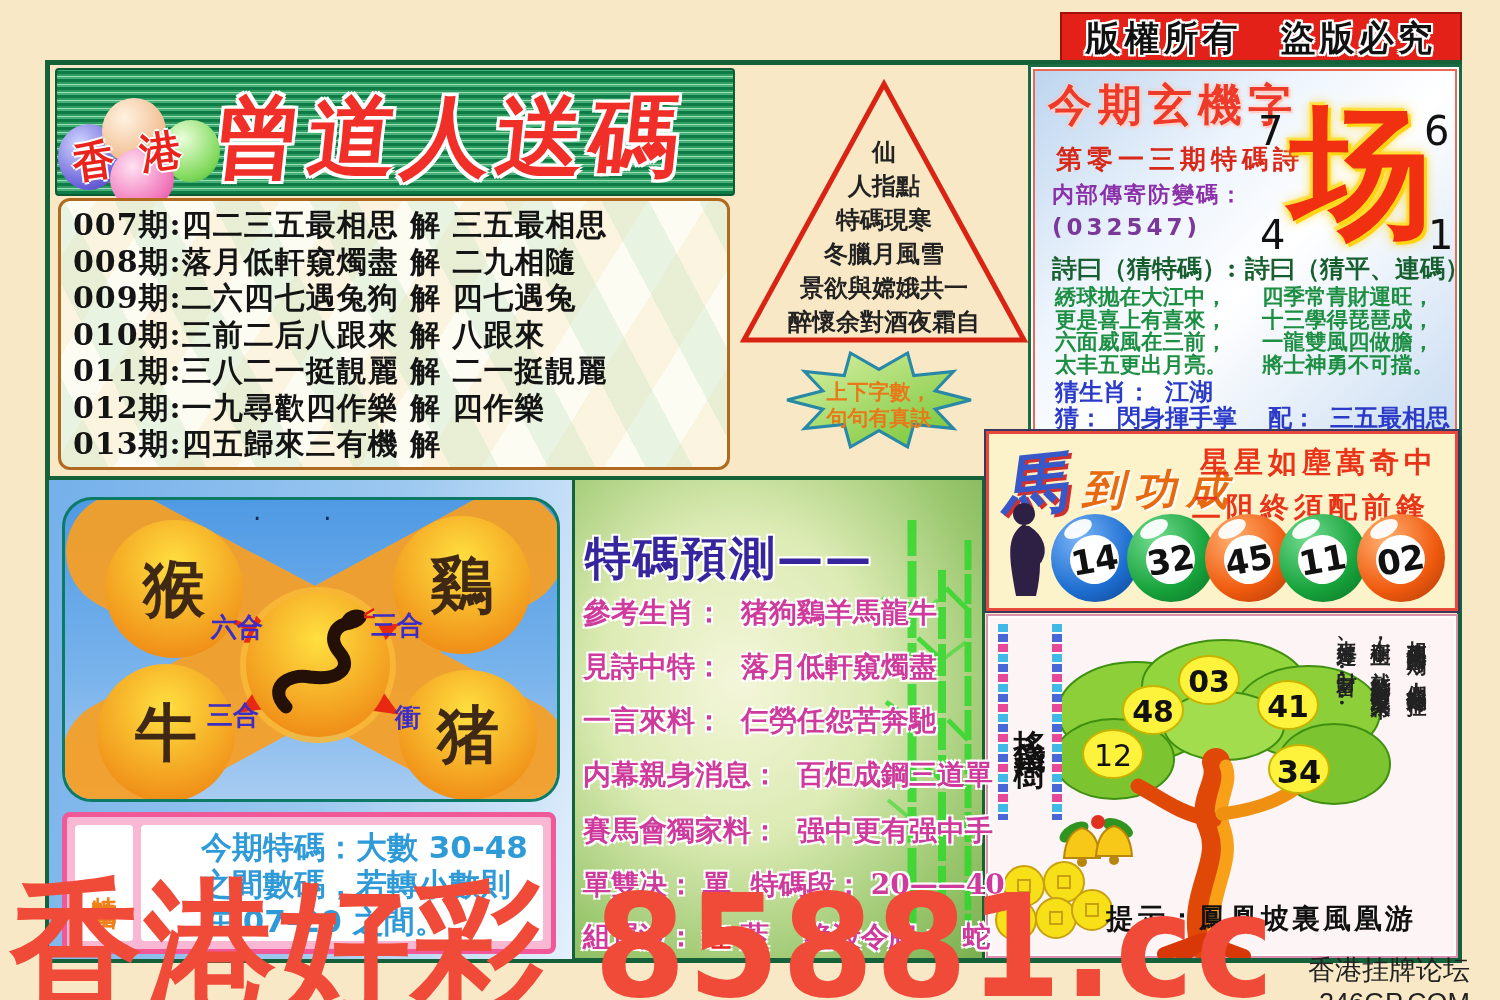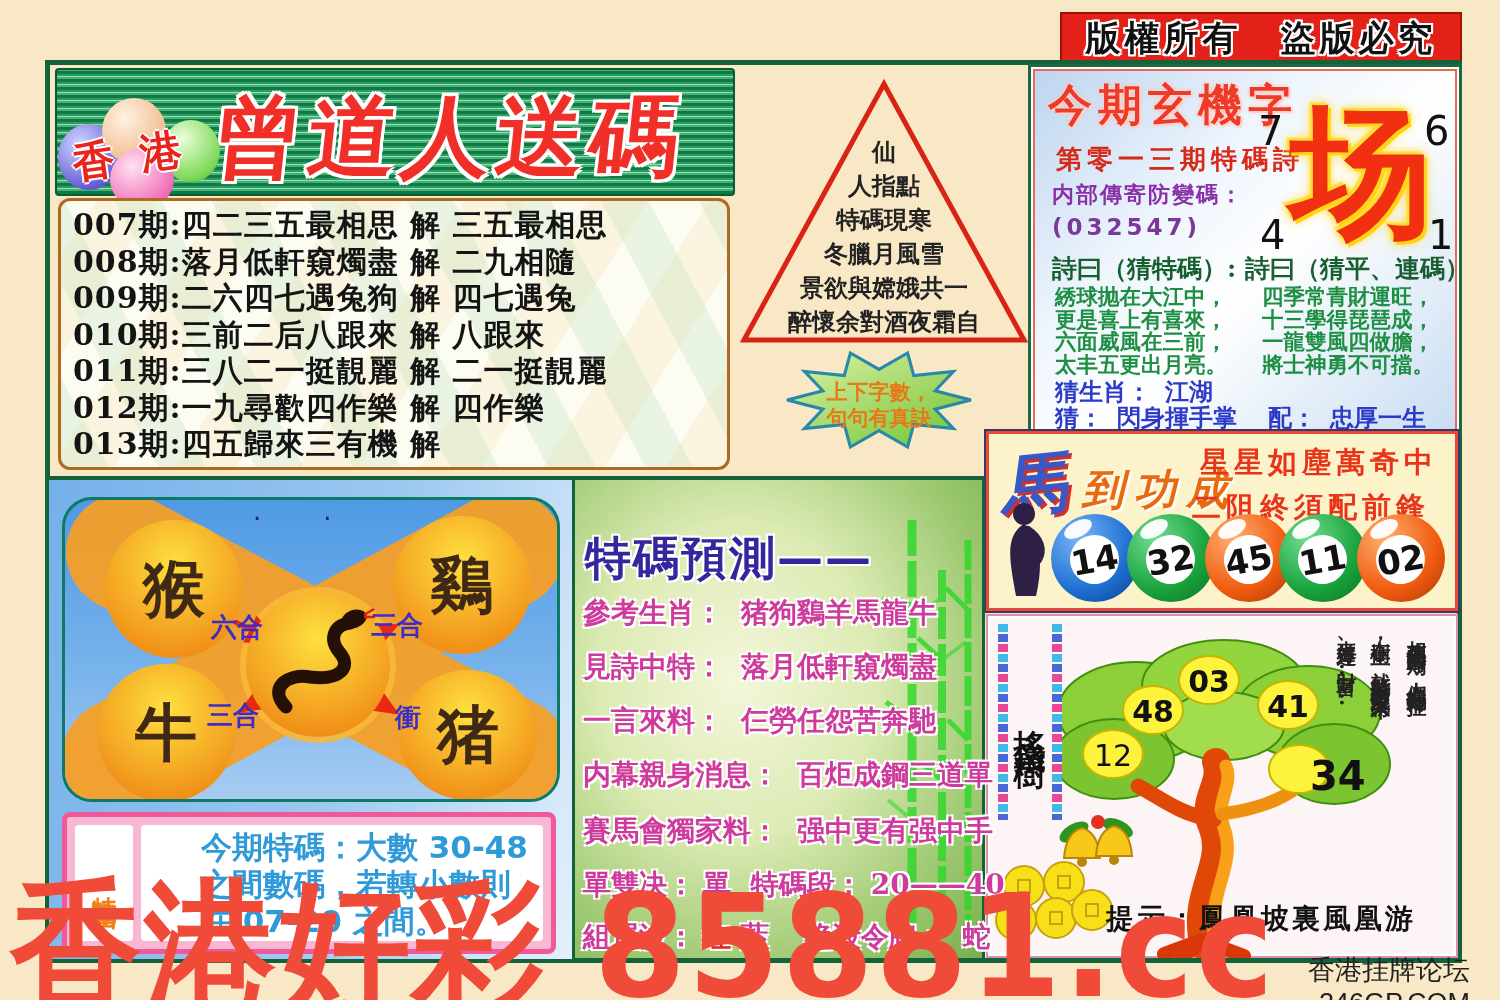--- a/index.html
+++ b/index.html
@@ -342,21 +342,21 @@
   <div>一龍雙風四做膽，</div>
   <div>將士神勇不可擋。</div>
 </div>
 <div class="guess-line gl1">
   <span>猜生肖：</span><span class="guess-val">江湖</span>
 </div>
 <div class="guess-line gl2">
   <span>猜：</span><span class="guess-val">閃身揮手掌</span>
 </div>
 <div class="guess-line gl3">
-  <span>配：</span><span class="guess-val">忠厚一生</span>
+  <span>配：</span><span class="guess-val">三五最相思</span>
 </div>
 
 <div class="abs success-box"></div>
 <div class="abs brush-char">馬</div>
 <div class="abs success-title">到功成</div>
 <div class="success-line sl1">星星如塵萬奇中</div>
 <div class="success-line sl2">二阻終須配前鋒</div>
 <svg class="abs" style="left:994px; top:500px;" width="62" height="100" viewBox="0 0 62 100">
   <circle cx="30" cy="14" r="11" fill="#2e2044"></circle>
   <path d="M30 24 C 10 36 16 62 22 96 L 42 96 C 50 62 46 34 30 24 Z" fill="#2e2044"></path>
@@ -429,21 +429,21 @@
     <ellipse cx="167" cy="96" rx="30" ry="24"></ellipse>
     <ellipse cx="302" cy="91" rx="30" ry="24"></ellipse>
     <ellipse cx="127" cy="140" rx="30" ry="24"></ellipse>
     <ellipse cx="313" cy="155" rx="30" ry="24"></ellipse>
   </g>
 </svg>
 <div class="abs" style="left:1186px; top:664px; width:46px; text-align:center; font-size:30px; font-weight:bold; color:#111; font-family:'DejaVu Sans', sans-serif;">03</div>
 <div class="abs" style="left:1130px; top:694px; width:46px; text-align:center; font-size:30px; font-weight:bold; color:#111; font-family:'DejaVu Sans', sans-serif;">48</div>
 <div class="abs" style="left:1265px; top:689px; width:46px; text-align:center; font-size:30px; font-weight:bold; color:#111; font-family:'DejaVu Sans', sans-serif;">41</div>
 <div class="abs" style="left:1090px; top:738px; width:46px; text-align:center; font-size:30px; font-weight:normal; color:#111; font-family:'DejaVu Sans', sans-serif;">12</div>
-<div class="abs" style="left:1276px; top:753px; width:46px; text-align:center; font-size:40px; font-weight:bold; color:#111; font-family:'DejaVu Sans', sans-serif;margin-left:34px;">34</div>
+<div class="abs" style="left:1276px; top:753px; width:46px; text-align:center; font-size:32px; font-weight:bold; color:#111; font-family:'DejaVu Sans', sans-serif;">34</div>
 <div class="abs tree-label-wrap">
   <div class="stripe-bar"></div>
   <div class="tree-label">搖錢樹</div>
   <div class="stripe-bar"></div>
 </div>
 <div class="tree-vtext tv0">相傳三國時期，人們把錢幣挂</div>
 <div class="tree-vtext tv1">在樹上，就能夠給自己及家人帶</div>
 <div class="tree-vtext tv2">來好運、財富……</div>
 <div class="abs tree-hint">提示：鳳凰坡裏風凰游</div>
 

